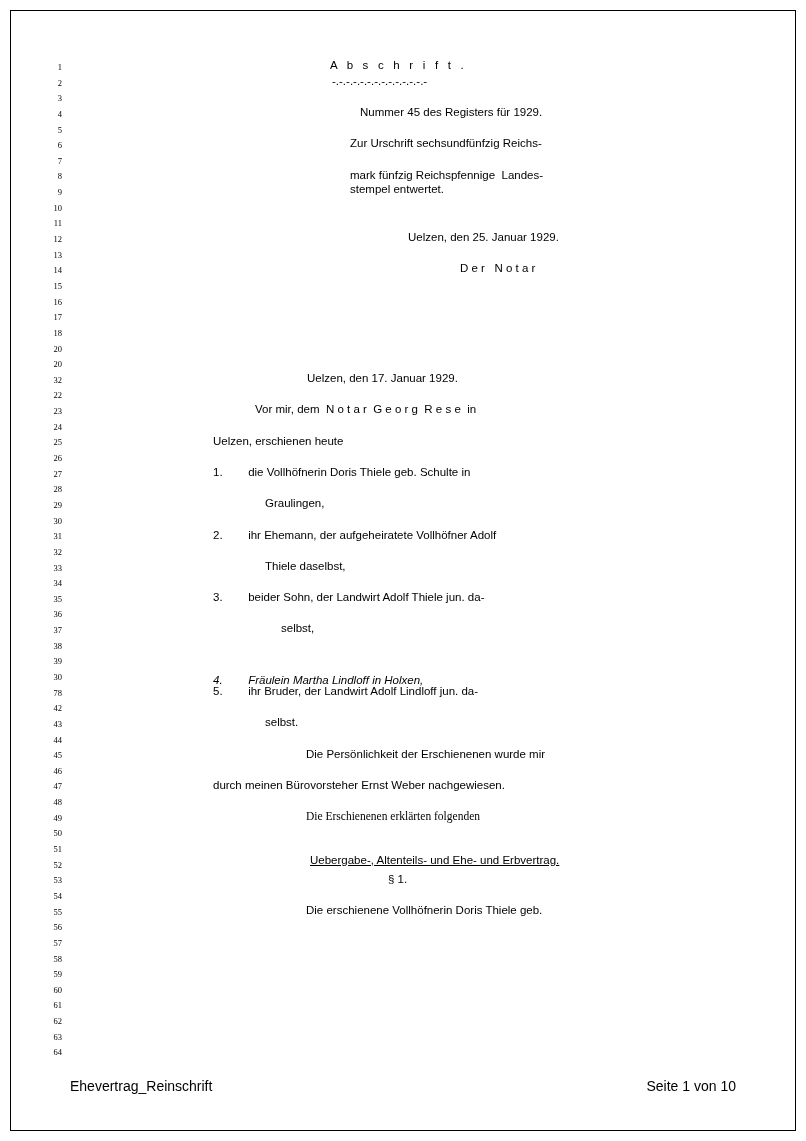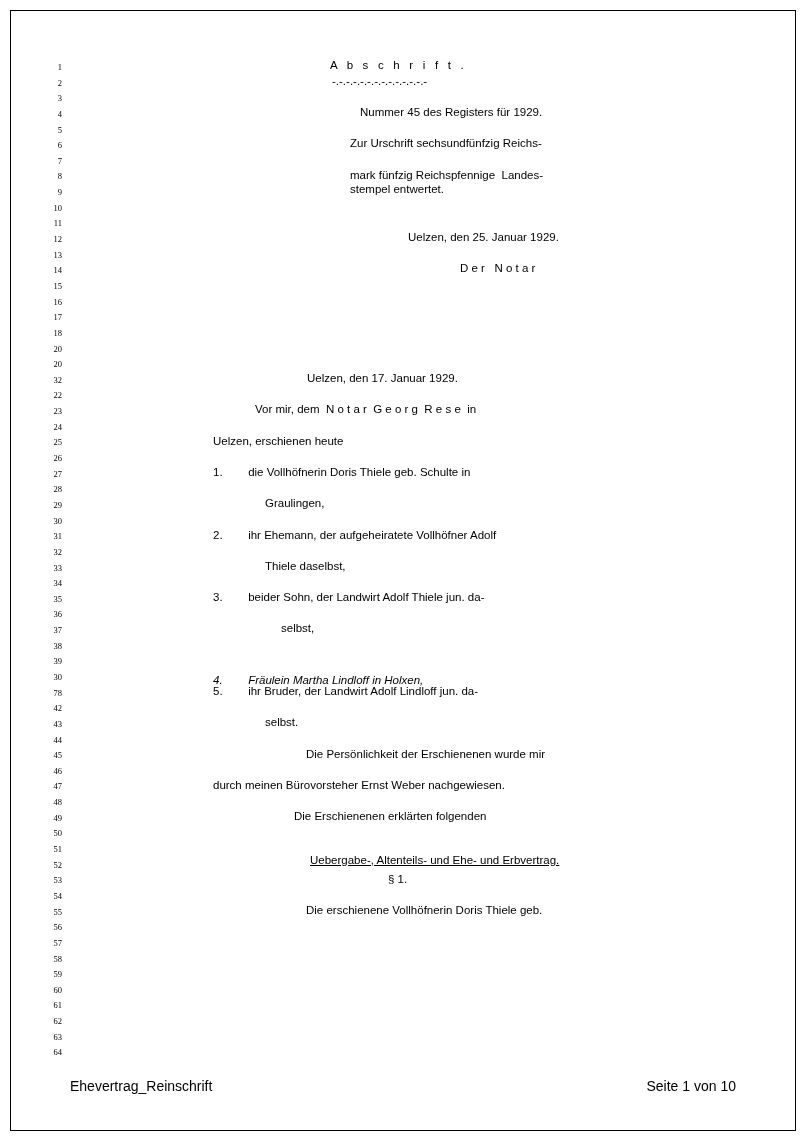--- a/index.html
+++ b/index.html
@@ -162,21 +162,21 @@
       <div class="ln" style="left: 195px; top: 438.2px;">Graulingen,</div>
       <div class="ln" style="left: 143px; top: 469.5px;">2.        ihr Ehemann, der aufgeheiratete Vollhöfner Adolf</div>
       <div class="ln" style="left: 195px; top: 500.8px;">Thiele daselbst,</div>
       <div class="ln" style="left: 143px; top: 532.1px;">3.        beider Sohn, der Landwirt Adolf Thiele jun. da-</div>
       <div class="ln" style="left: 195px; top: 563.4px; margin-left: 16px;">selbst,</div>
       <div class="ln" style="left: 143px; top: 615px; font-style: italic;">4.        Fräulein Martha Lindloff in Holxen,</div>
       <div class="ln" style="left: 143px; top: 626px;">5.        ihr Bruder, der Landwirt Adolf Lindloff jun. da-</div>
       <div class="ln" style="left: 195px; top: 657.3px;">selbst.</div>
       <div class="ln" style="left: 236px; top: 688.6px;">Die Persönlichkeit der Erschienenen wurde mir</div>
       <div class="ln" style="left: 143px; top: 719.9px;">durch meinen Bürovorsteher Ernst Weber nachgewiesen.</div>
-      <div class="ln" style="left: 224px; top: 751.2px;">Die Erschienenen erklärten folgenden</div>
+      <div class="ln" style="left: 236px; top: 751.2px; font-family: Liberation Serif, serif;">Die Erschienenen erklärten folgenden</div>
       <div class="ln underline" style="left: 240px; top: 782.5px;">Uebergabe-, Altenteils- und Ehe- und Erbvertrag.</div>
       <div class="ln" style="left: 318px; top: 813.8px;">§ 1.</div>
       <div class="ln" style="left: 236px; top: 845.1px;">Die erschienene Vollhöfnerin Doris Thiele geb.</div>
     </div>
 
   <div class="footer">
     <span>Ehevertrag_Reinschrift</span>
     <span>Seite 1 von 10</span>
   </div>
 </div>

